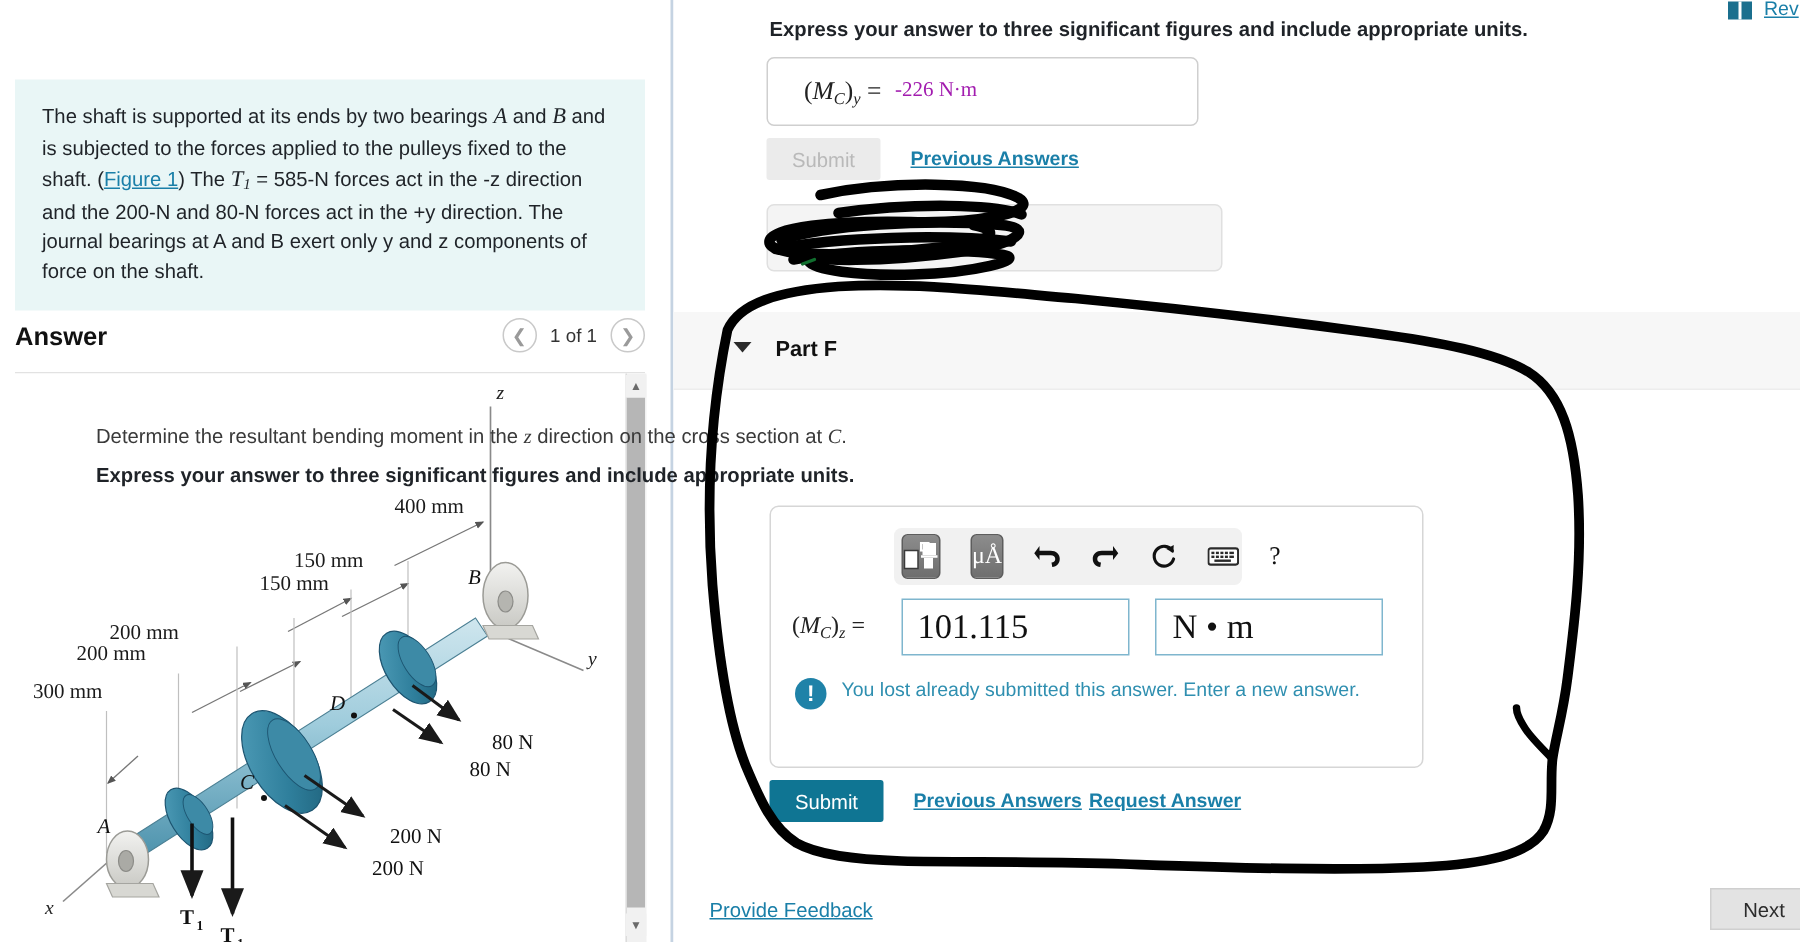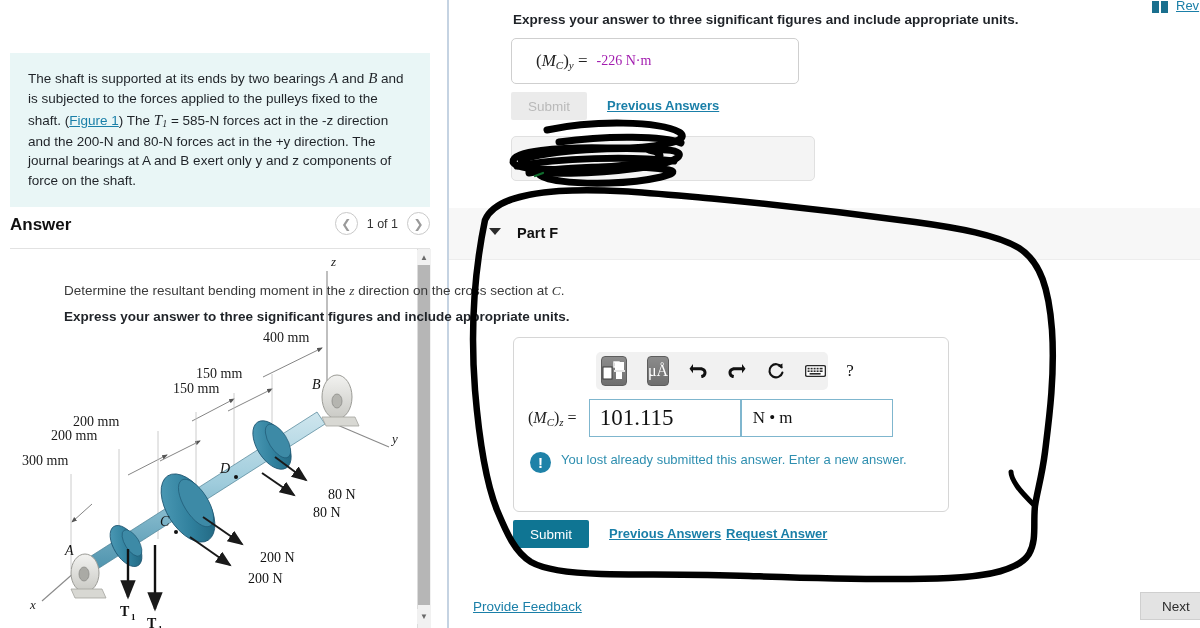--- a/index.html
+++ b/index.html
@@ -189,31 +189,31 @@
   .tb-text { color: #fff; font-family: "Liberation Serif", serif; font-size: 16px; }
 
   #answer-row {
     position: absolute; left: 14px; top: 61px;
     display: flex; align-items: center;
   }
   #answer-eq-label { font-family: "Liberation Serif", serif; font-size: 16px; }
   #answer-input {
     width: 152px; height: 38px;
     border: 1px solid #7fb6ce; background: #fff;
-    margin-left: 12px;
+    margin-left: 24px;
     display: flex; align-items: center; padding-left: 10px;
     font-family: "Liberation Serif", serif; font-size: 23px; color: #111;
     cursor: text;
   }
   #answer-units {
     width: 152px; height: 38px;
     border: 1px solid #7fb6ce; background: #fff;
-    margin-left: 0;
+    margin-left: 17px;
     display: flex; align-items: center; padding-left: 11px;
-    font-family: "Liberation Serif", serif; font-size: 17px; color: #111;
+    font-family: "Liberation Serif", serif; font-size: 23px; color: #111;
     cursor: text;
   }
 
   #feedback-row {
     position: absolute; left: 16px; top: 113px;
     display: flex; align-items: flex-start; gap: 10px;
   }
   #feedback-icon {
     width: 21px; height: 21px; border-radius: 50%;
     background: #1f82a8; color: #fff;

